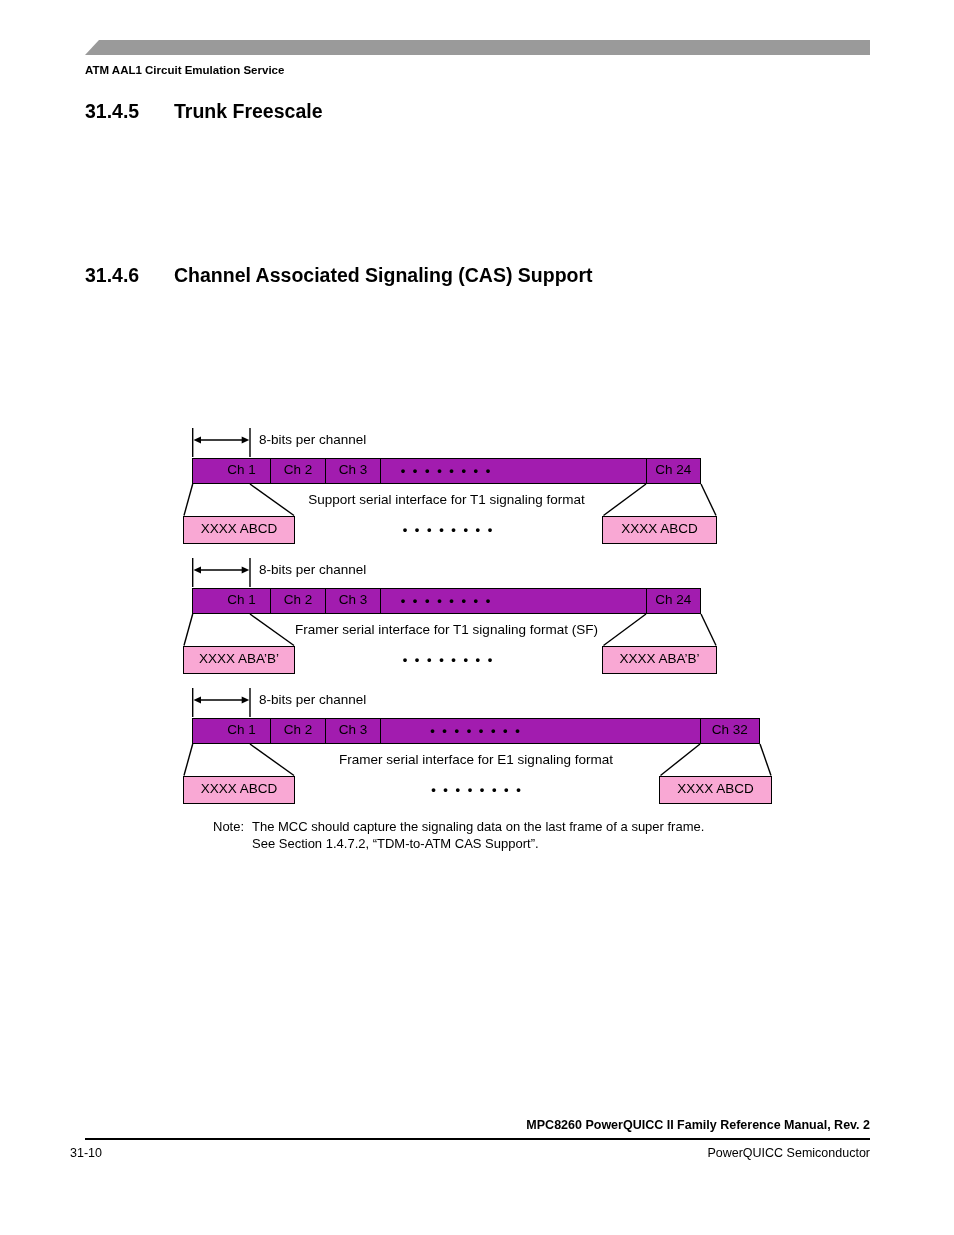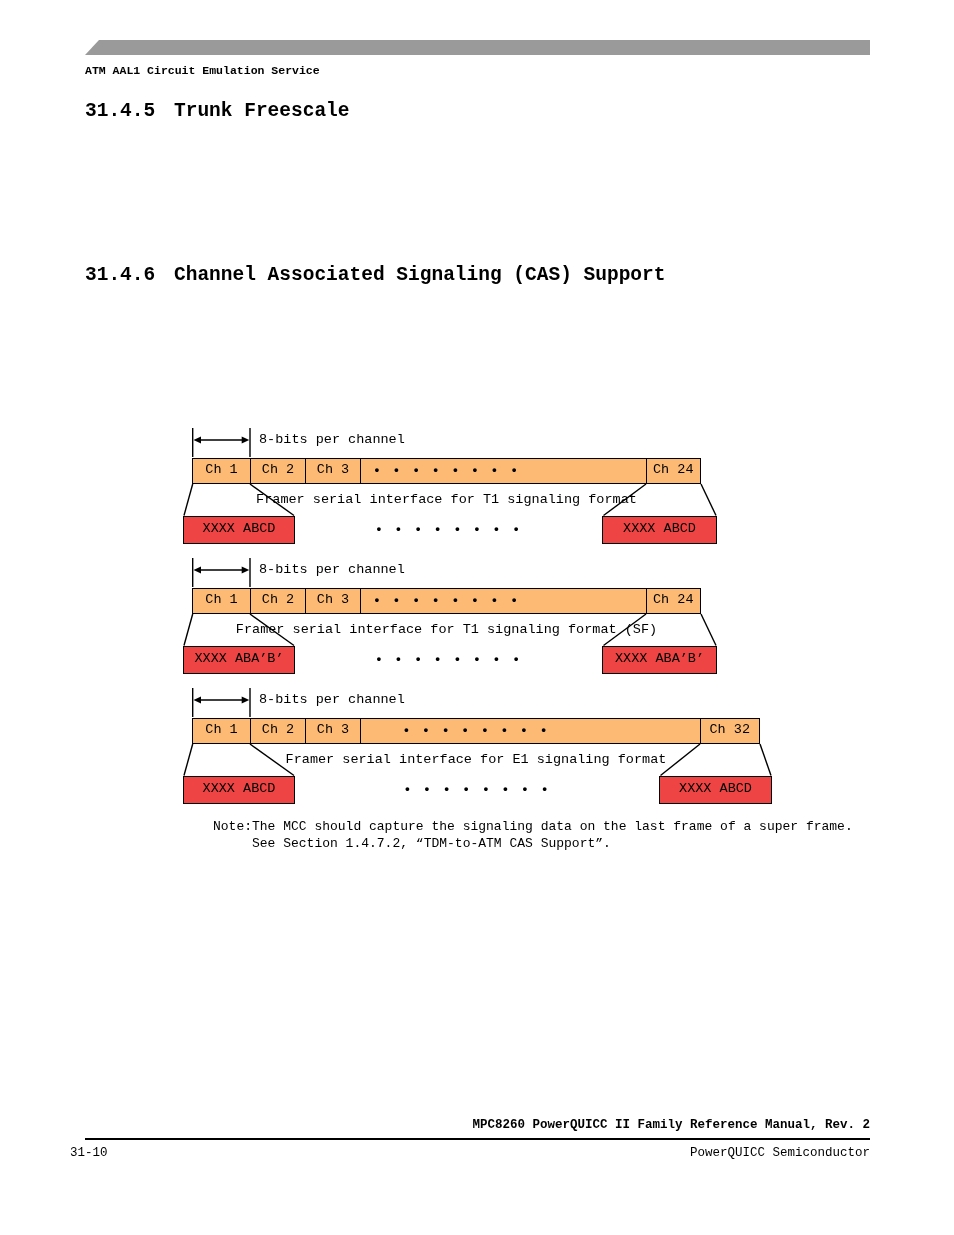--- a/index.html
+++ b/index.html
@@ -1,37 +1,37 @@
 <!DOCTYPE html>
 <html><head>
 <meta charset="utf-8">
 <style>
   html,body { margin:0; padding:0; background:#ffffff; }
   .page {
     position:relative; width:954px; height:1235px; background:#ffffff;
-    font-family:Liberation Mono, monospace; color:#000; overflow:hidden;
+    font-family:Liberation Sans, sans-serif; color:#000; overflow:hidden;
   }
   
   .header-bar {
     position:absolute; left:85px; top:40px; width:785px; height:15px;
     background:#9a9a9a;
     clip-path:polygon(14px 0, 100% 0, 100% 100%, 0 100%);
   }
   .breadcrumb { position:absolute; left:85px; top:64px; font-size:11.5px; font-weight:bold; }
   
   .sec { position:absolute; left:85px; font-size:19.5px; font-weight:bold; white-space:nowrap; }
   .sec .num { display:inline-block; width:89px; }
   
   .bits { position:absolute; font-size:13.5px; white-space:nowrap; }
-  .chrow { position:absolute; left:192px; height:26px; display:flex; border:1.5px solid #000; box-sizing:border-box; background:#fdba74; }
+  .chrow { position:absolute; left:192px; height:26px; display:flex; border:1.5px solid #000; box-sizing:border-box; background:#a21caf;padding-left:20px; }
   .cell { border-right:1.5px solid #000; box-sizing:border-box; text-align:center; line-height:22.5px; font-size:13.5px; white-space:nowrap; }
   .cell.lastcell { border-right:none; }
   .cell.grow { flex:1; }
   .framer { position:absolute; text-align:center; font-size:13.5px; white-space:nowrap; }
-  .xbox { position:absolute; height:28px; border:1.5px solid #000; box-sizing:border-box; text-align:center; line-height:24.5px; font-size:13.5px; background:#ef4444; white-space:nowrap; }
+  .xbox { position:absolute; height:28px; border:1.5px solid #000; box-sizing:border-box; text-align:center; line-height:24.5px; font-size:13.5px; background:#f9a8d4; white-space:nowrap; }
   .dots { position:absolute; text-align:center; font-size:13px; font-weight:bold; letter-spacing:2px; white-space:nowrap; pointer-events:none; }
   .linework { position:absolute; left:0; top:0; }
   .linework line { stroke:#000; stroke-width:1.4; }
   .linework polygon { fill:#000; }
   
   .note-label { position:absolute; left:213px; font-size:13px; }
   .note-line { position:absolute; font-size:13px; white-space:nowrap; }
   .fig-caption { position:absolute; left:106px; top:860px; width:650px; text-align:center; font-size:13.5px; font-weight:bold; white-space:nowrap; }
   
   .footer-title { position:absolute; left:85px; top:1118px; width:785px; text-align:right; font-size:12.5px; font-weight:bold; }
@@ -95,21 +95,21 @@
 
   <div class="bits" style="left:259px; top:432px;">8-bits per channel</div>
   <div class="chrow" style="top:458px; width:509px;">
     <div class="cell" style="width:58px;">Ch 1</div>
     <div class="cell" style="width:55px;">Ch 2</div>
     <div class="cell" style="width:55px;">Ch 3</div>
     <div class="cell grow"></div>
     <div class="cell lastcell" style="width:53.5px;">Ch 24</div>
   </div>
   <div class="dots" style="left:192px; top:463px; width:509px;">• • • • • • • •</div>
-  <div class="framer" style="left:192px; top:492px; width:509px;">Framer serial interface for T1 signaling format</div>
+  <div class="framer" style="left:192px; top:492px; width:509px;">Support serial interface for T1 signaling format</div>
   <div class="xbox" style="left:183px; top:516px; width:112px;">XXXX ABCD</div>
   <div class="dots" style="left:295px; top:522px; width:307px;">• • • • • • • •</div>
   <div class="xbox" style="left:602px; top:516px; width:115px;">XXXX ABCD</div>
 
   <div class="bits" style="left:259px; top:562px;">8-bits per channel</div>
   <div class="chrow" style="top:588px; width:509px;">
     <div class="cell" style="width:58px;">Ch 1</div>
     <div class="cell" style="width:55px;">Ch 2</div>
     <div class="cell" style="width:55px;">Ch 3</div>
     <div class="cell grow"></div>

